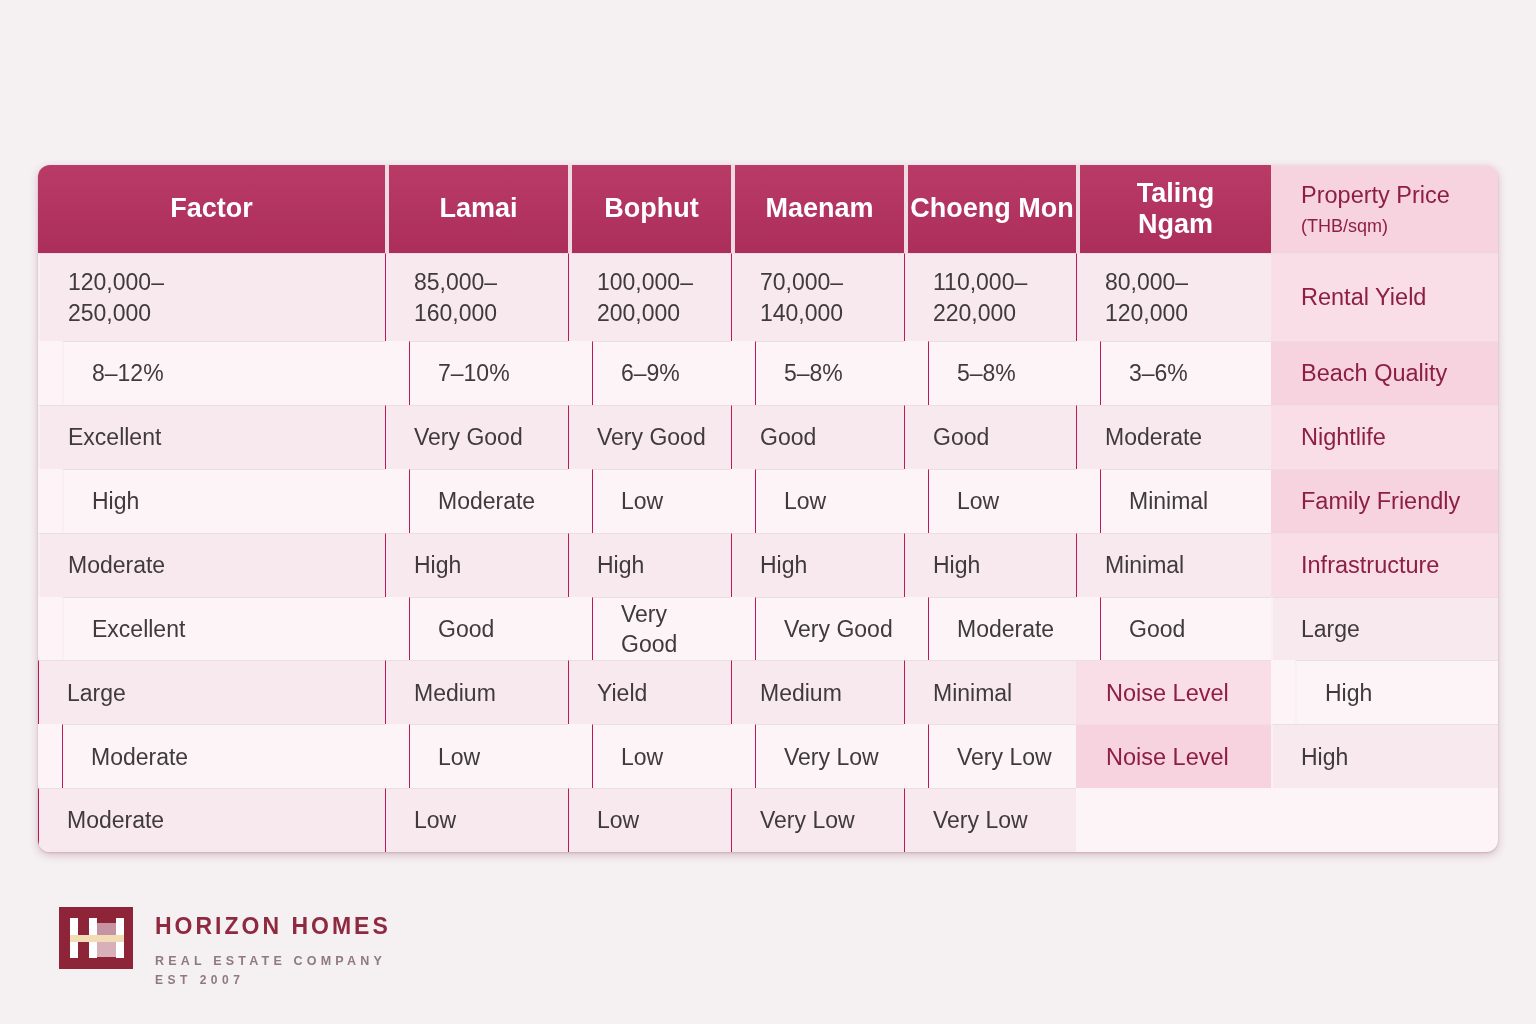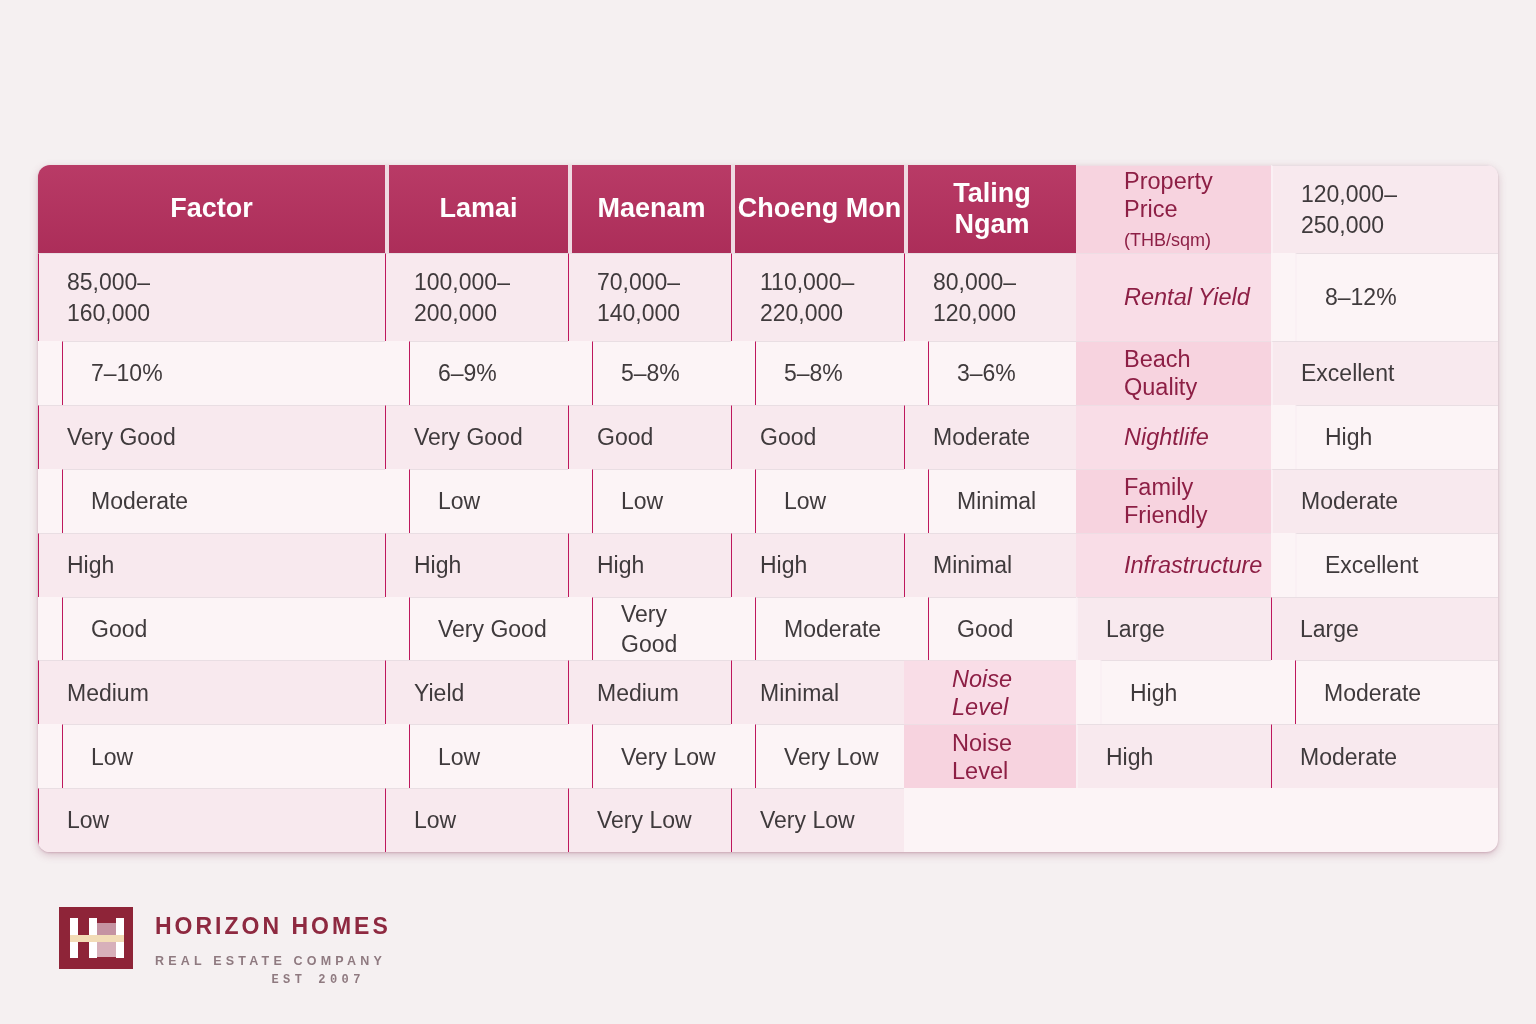--- a/index.html
+++ b/index.html
@@ -27,28 +27,28 @@
     background-image:linear-gradient(180deg, rgba(255,255,255,.05), rgba(0,0,0,.05));
     color:var(--header-text,#ffffff);
     display:flex; align-items:center; justify-content:center;
     font-size:27px; font-weight:600; text-align:center;
     white-space:pre-line; line-height:1.15;
   }
   .h + .h { border-left:4px solid #efdae2; }
   .f {
     color:var(--factor-text,#8d1f45);
     display:flex; align-items:center;
-    padding:0 12px 0 48px;
+    padding:0 12px 0 30px;
     font-size:23.5px; font-weight:500;
     border-top:1px solid #eedde4;
   }
   .f .flab { line-height:1.2; }
   .f .suf { font-size:18px; }
   .f.o { background:var(--factor-bg-odd,#f7d3df); }
-  .f.e { background:var(--factor-bg-even,#f9dde7);font-style:italic; }
+  .f.e { background:var(--factor-bg-even,#f9dde7); }
   .v {
     color:var(--value-text,#3f3a3c);
     display:flex; align-items:center;
     padding:0 10px 0 28px;
     font-size:23px; font-weight:400;
     white-space:pre-line; line-height:1.32;
     border-top:1px solid #e9dee3;
     border-left:1px solid #be185d;
   }
   .v.fi { border-left:2px solid #faf0f4; }
@@ -63,30 +63,31 @@
     font-size:23px; font-weight:700; letter-spacing:3px; white-space:nowrap;
   }
   .brand-tag {
     color:var(--brand-sub,#8f7a80);
     font-size:12.5px; font-weight:600; letter-spacing:4.2px;
     margin-top:14px; white-space:nowrap;
   }
   .brand-est {
     color:var(--brand-sub,#8f7a80);
     font-size:12px; font-weight:600; letter-spacing:4.5px;
-    margin-top:5px; text-align:right; white-space:nowrap;font-family:Liberation Mono, monospace;
+    margin-top:5px; text-align:left; white-space:nowrap;
   }
 </style>
 </head>
 <body>
 
 <div class="tbl">
 
   <div class="h">Factor</div>
   <div class="h">Lamai</div>
+  <div class="h">Bophut</div>
   <div class="h">Maenam</div>
   <div class="h">Choeng Mon</div>
   <div class="h">Taling
 Ngam</div>
 
   <div class="f o">
     <div class="flab"><span>Property Price</span>
     <span class="suf">(THB/sqm)</span></div>
   </div>
   <div class="v o fi">120,000–

